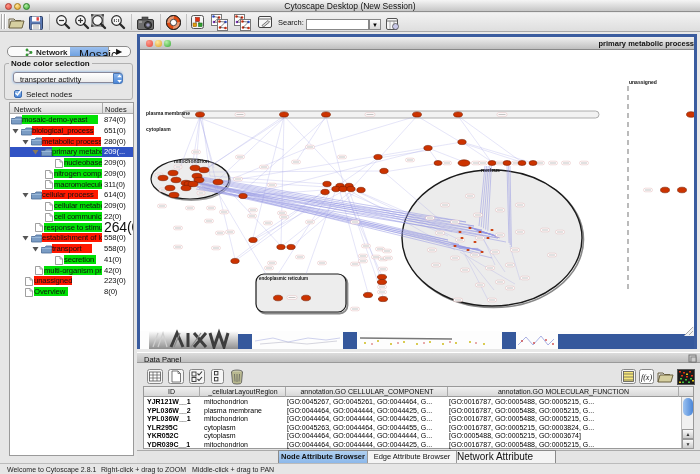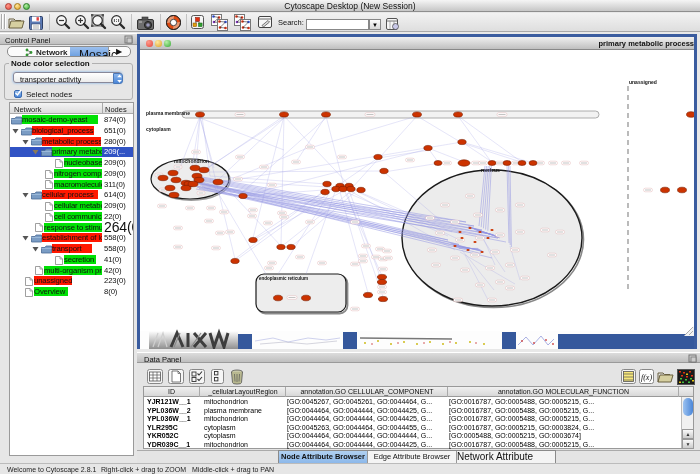--- a/index.html
+++ b/index.html
@@ -127,27 +127,20 @@
 <div class="abs" style="left:369px;top:18.5px;width:12px;height:11px;background:linear-gradient(#fdfdfd,#d8d8d8);border:1px solid #888;font-size:6px;text-align:center;line-height:10px">▼</div>
 <svg width="14" height="14" style="position:absolute;left:386px;top:16px">
     <rect x="0.5" y="2.5" width="11" height="11" rx="1.5" fill="#f6f6f6" stroke="#555"></rect>
     <line x1="0.5" y1="5" x2="11.5" y2="5" stroke="#555" stroke-width="0.8"></line>
     <line x1="4" y1="5" x2="4" y2="13" stroke="#888" stroke-width="0.6"></line>
     <line x1="8" y1="5" x2="8" y2="13" stroke="#888" stroke-width="0.6"></line>
     <circle cx="9.5" cy="10.5" r="3" fill="#c8c8e8" stroke="#444" stroke-width="0.7"></circle>
   </svg>
 
 <div class="abs" style="left:0;top:33px;width:137px;height:430px;background:#e6e6e6">
- <div class="abs" style="left:0;top:0;width:137px;height:12px;background:linear-gradient(#dcdcdc,#bfbfbf);border-top:1px solid #fff;border-bottom:1px solid #9a9a9a">
-   <div class="abs" style="left:5px;top:1.5px;font-size:7.5px;color:#111">Control Panel</div>
-   <svg width="10" height="10" style="position:absolute;left:124px;top:1px">
-        <rect x="1" y="1" width="7" height="7" fill="none" stroke="#777" stroke-width="1"></rect>
-        <rect x="3" y="3" width="5" height="5" fill="#ccc" stroke="#777" stroke-width="0.8"></rect>
-      </svg>
- </div>
 
  <div class="abs" style="left:7px;top:13px;width:124px;height:11px;background:#fbfbfb;border:1px solid #8c8c8c;border-radius:5px;overflow:hidden">
    <div class="abs" style="left:62px;top:0;width:38px;height:11px;background:linear-gradient(#9cc0ee,#649ade)"></div>
    <div class="abs" style="left:100px;top:0;width:24px;height:11px;border-left:1px solid #999"></div>
    <svg width="8" height="9" style="position:absolute;left:17px;top:1px">
         <circle cx="2" cy="2" r="1.4" fill="#30a030"></circle>
         <circle cx="6" cy="4.5" r="1.4" fill="#30a030"></circle>
         <circle cx="2" cy="7" r="1.4" fill="#30a030"></circle>
         <path d="M2 2 L6 4.5 L2 7" stroke="#555" stroke-width="0.7" fill="none"></path>
       </svg>

